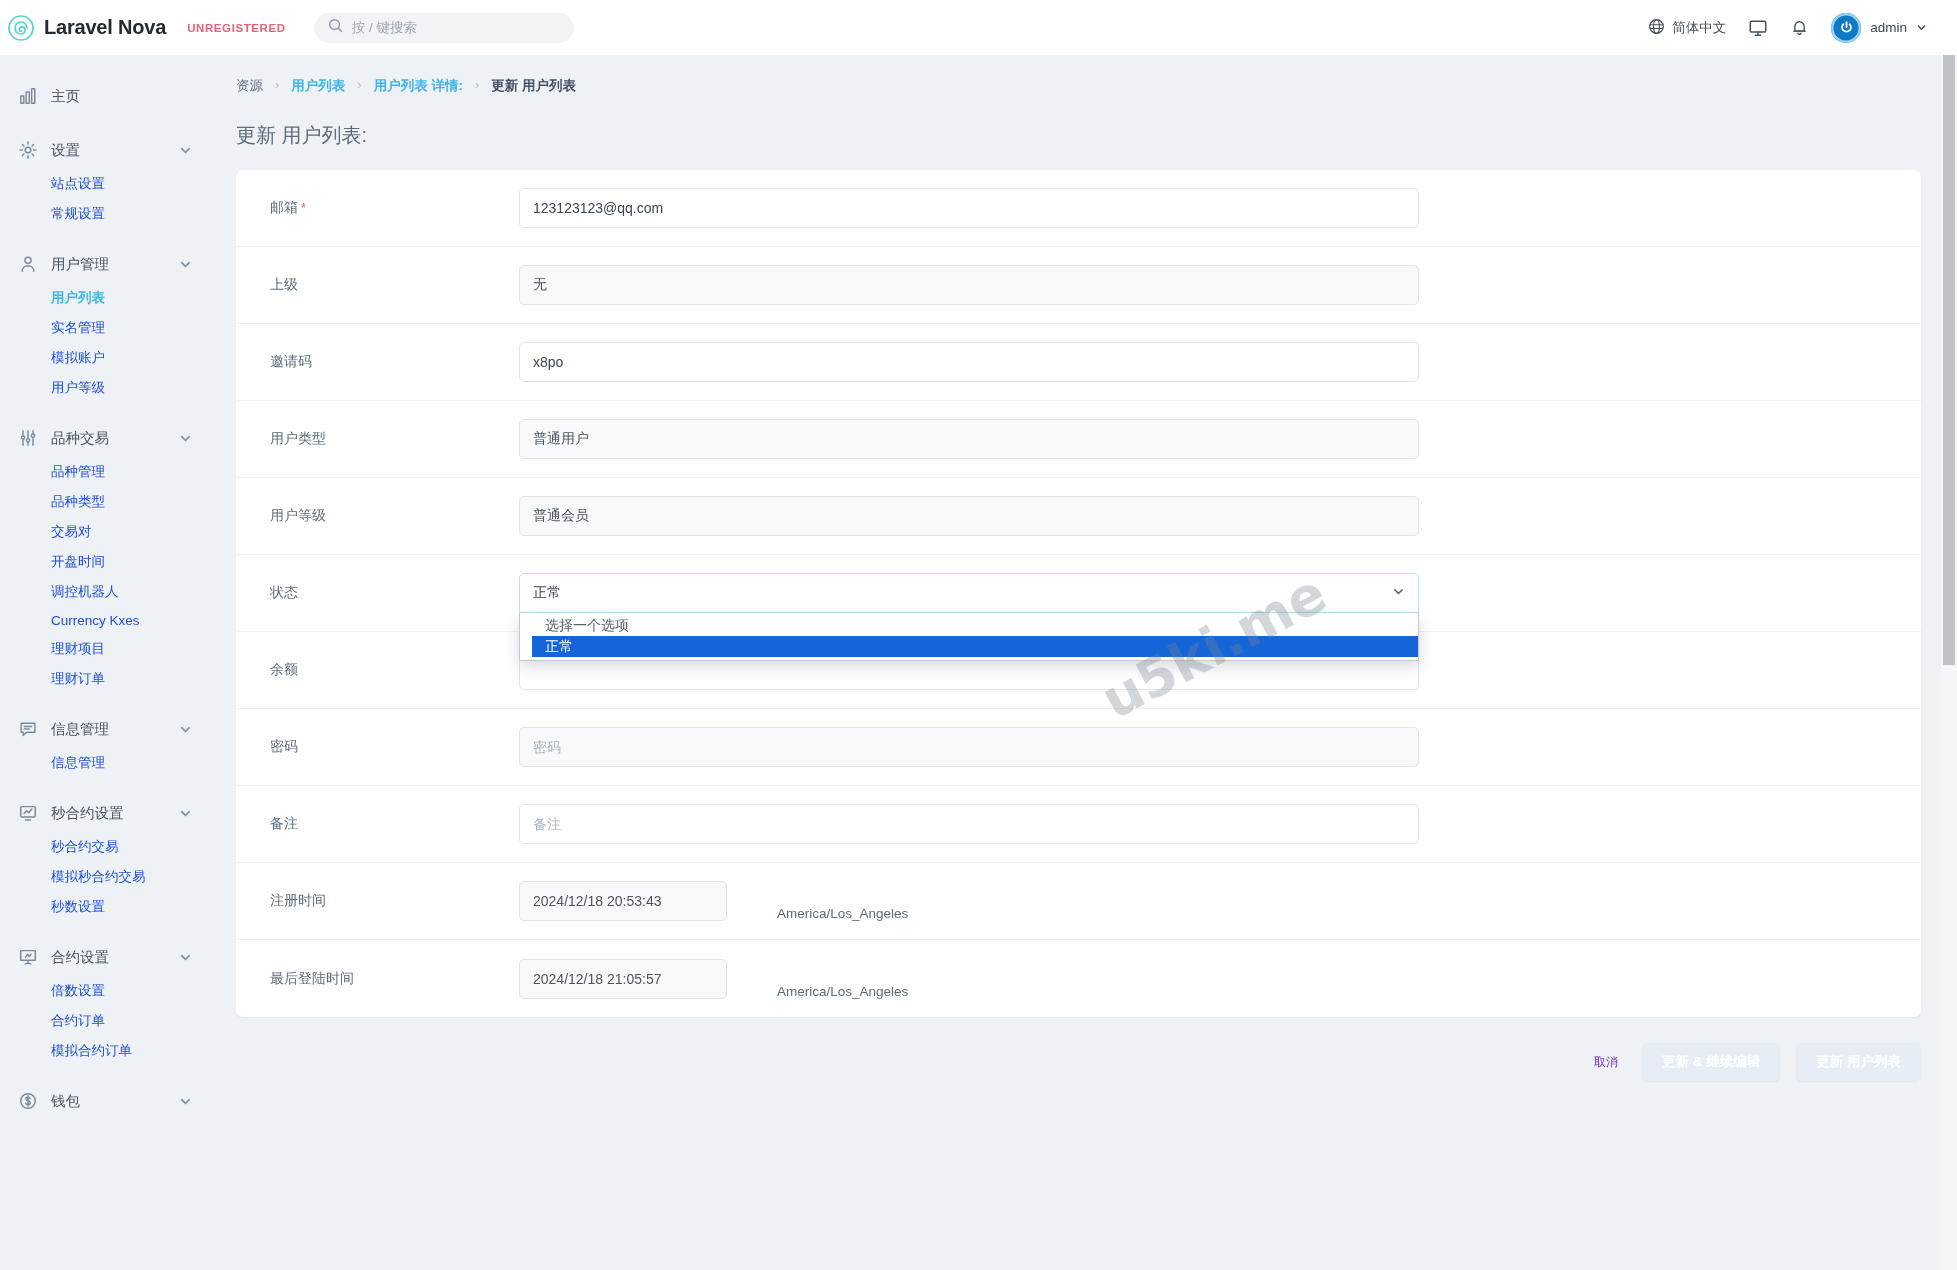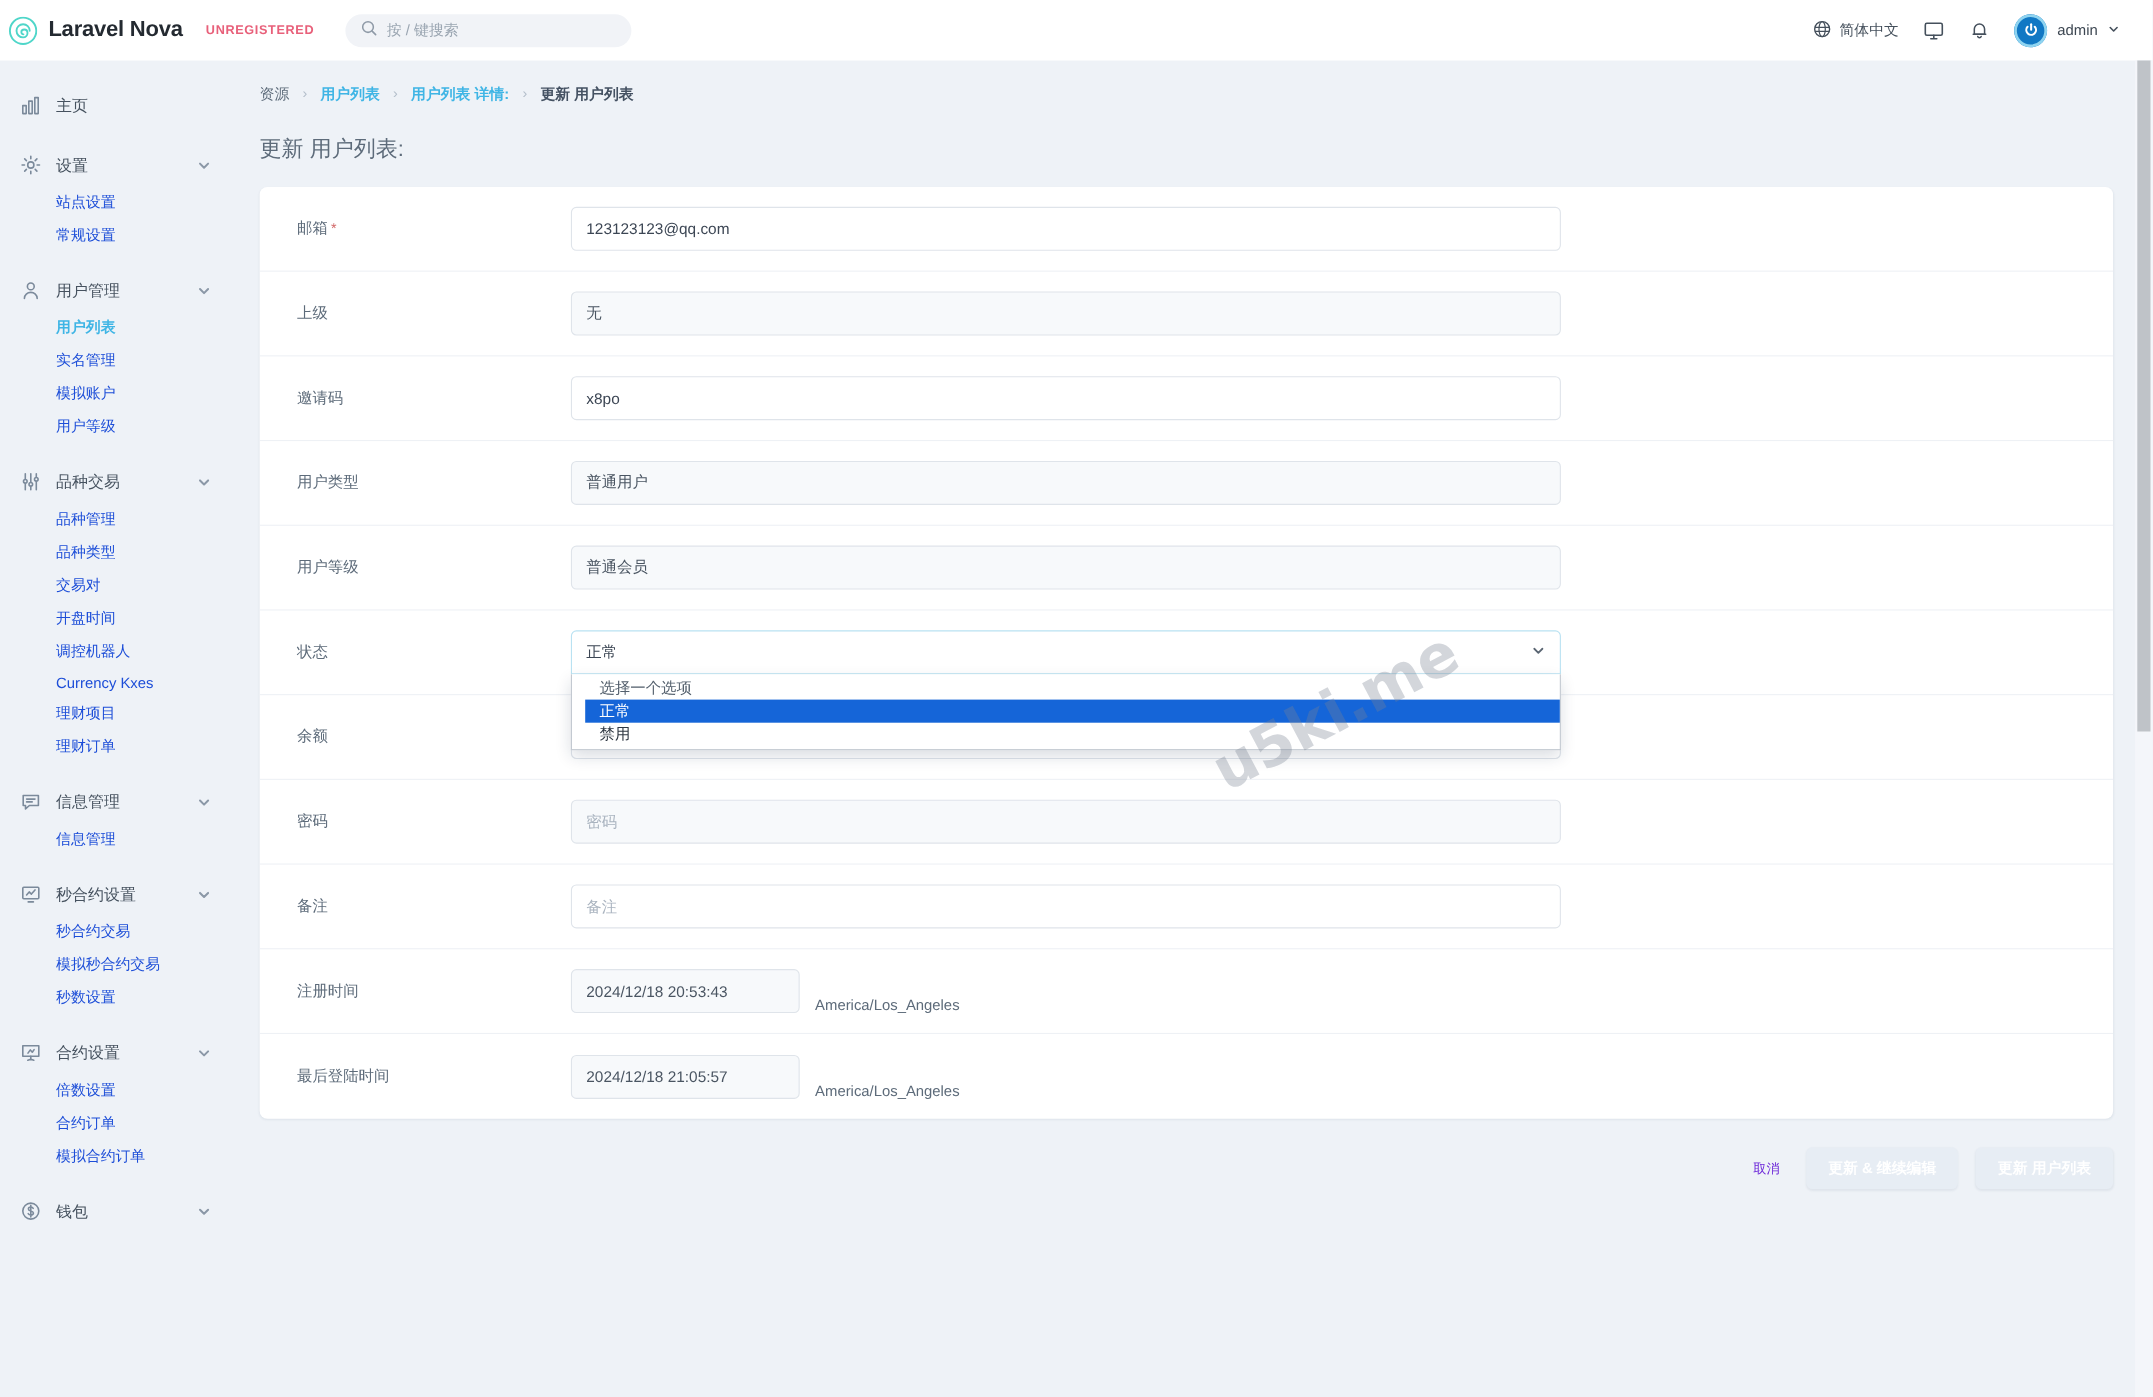--- a/index.html
+++ b/index.html
@@ -96,21 +96,21 @@
   .fctl { flex: 1; min-width: 0; padding-right: 34px; display: flex; align-items: flex-end; gap: 14px; }
 
   .inp {
     width: 900px; max-width: 100%; height: 40px; border: 1px solid #dfe4ea; border-radius: 5px;
     background: #ffffff; padding: 0 13px; font-size: 14px; color: #3c4654;
     font-family: inherit; outline: none;
   }
   .inp::placeholder { color: #a9b3bf; }
   .inp.readonly { background: #f7f9fb; color: #4a5562; }
   .inp.short { width: 208px; }
-  .tz { font-size: 13.5px; color: #5d6b7a; }
+  .tz { font-size: 13.5px; color: #5d6b7a; margin-left: 36px; }
 
   
   .selectwrap { position: relative; width: 900px; }
   .selbox {
     width: 100%; height: 40px; border: 1px solid #b9e2f2; border-radius: 5px 5px 0 0;
     background: #ffffff; display: flex; align-items: center; padding: 0 13px;
     font-size: 14px; color: #3c4654; cursor: pointer;
   }
   .selbox .caret { margin-left: auto; color: #5b6673; }
   .options {
@@ -420,21 +420,20 @@
                 <div class="selectwrap">
                   <div class="selbox">
                     <span>正常</span>
                     <span class="caret"><svg width="13" height="13" viewBox="0 0 12 12" fill="none">
                         <path d="M2.6 4.4L6 7.8l3.4-3.4" stroke="#5b6673" stroke-width="1.5" stroke-linecap="round" stroke-linejoin="round"></path>
                       </svg></span>
                   </div>
                   <div class="options">
                     <div class="opt muted">选择一个选项</div>
                     <div class="opt selected">正常</div>
-                    <div class="opt">禁用</div>
                   </div>
                 </div>
               </div>
             </div>
             <div class="frow">
               <div class="flabel"><span>余额</span></div>
               <div class="fctl">
                 <input class="inp" placeholder="" value="" style="">
               </div>
             </div>

